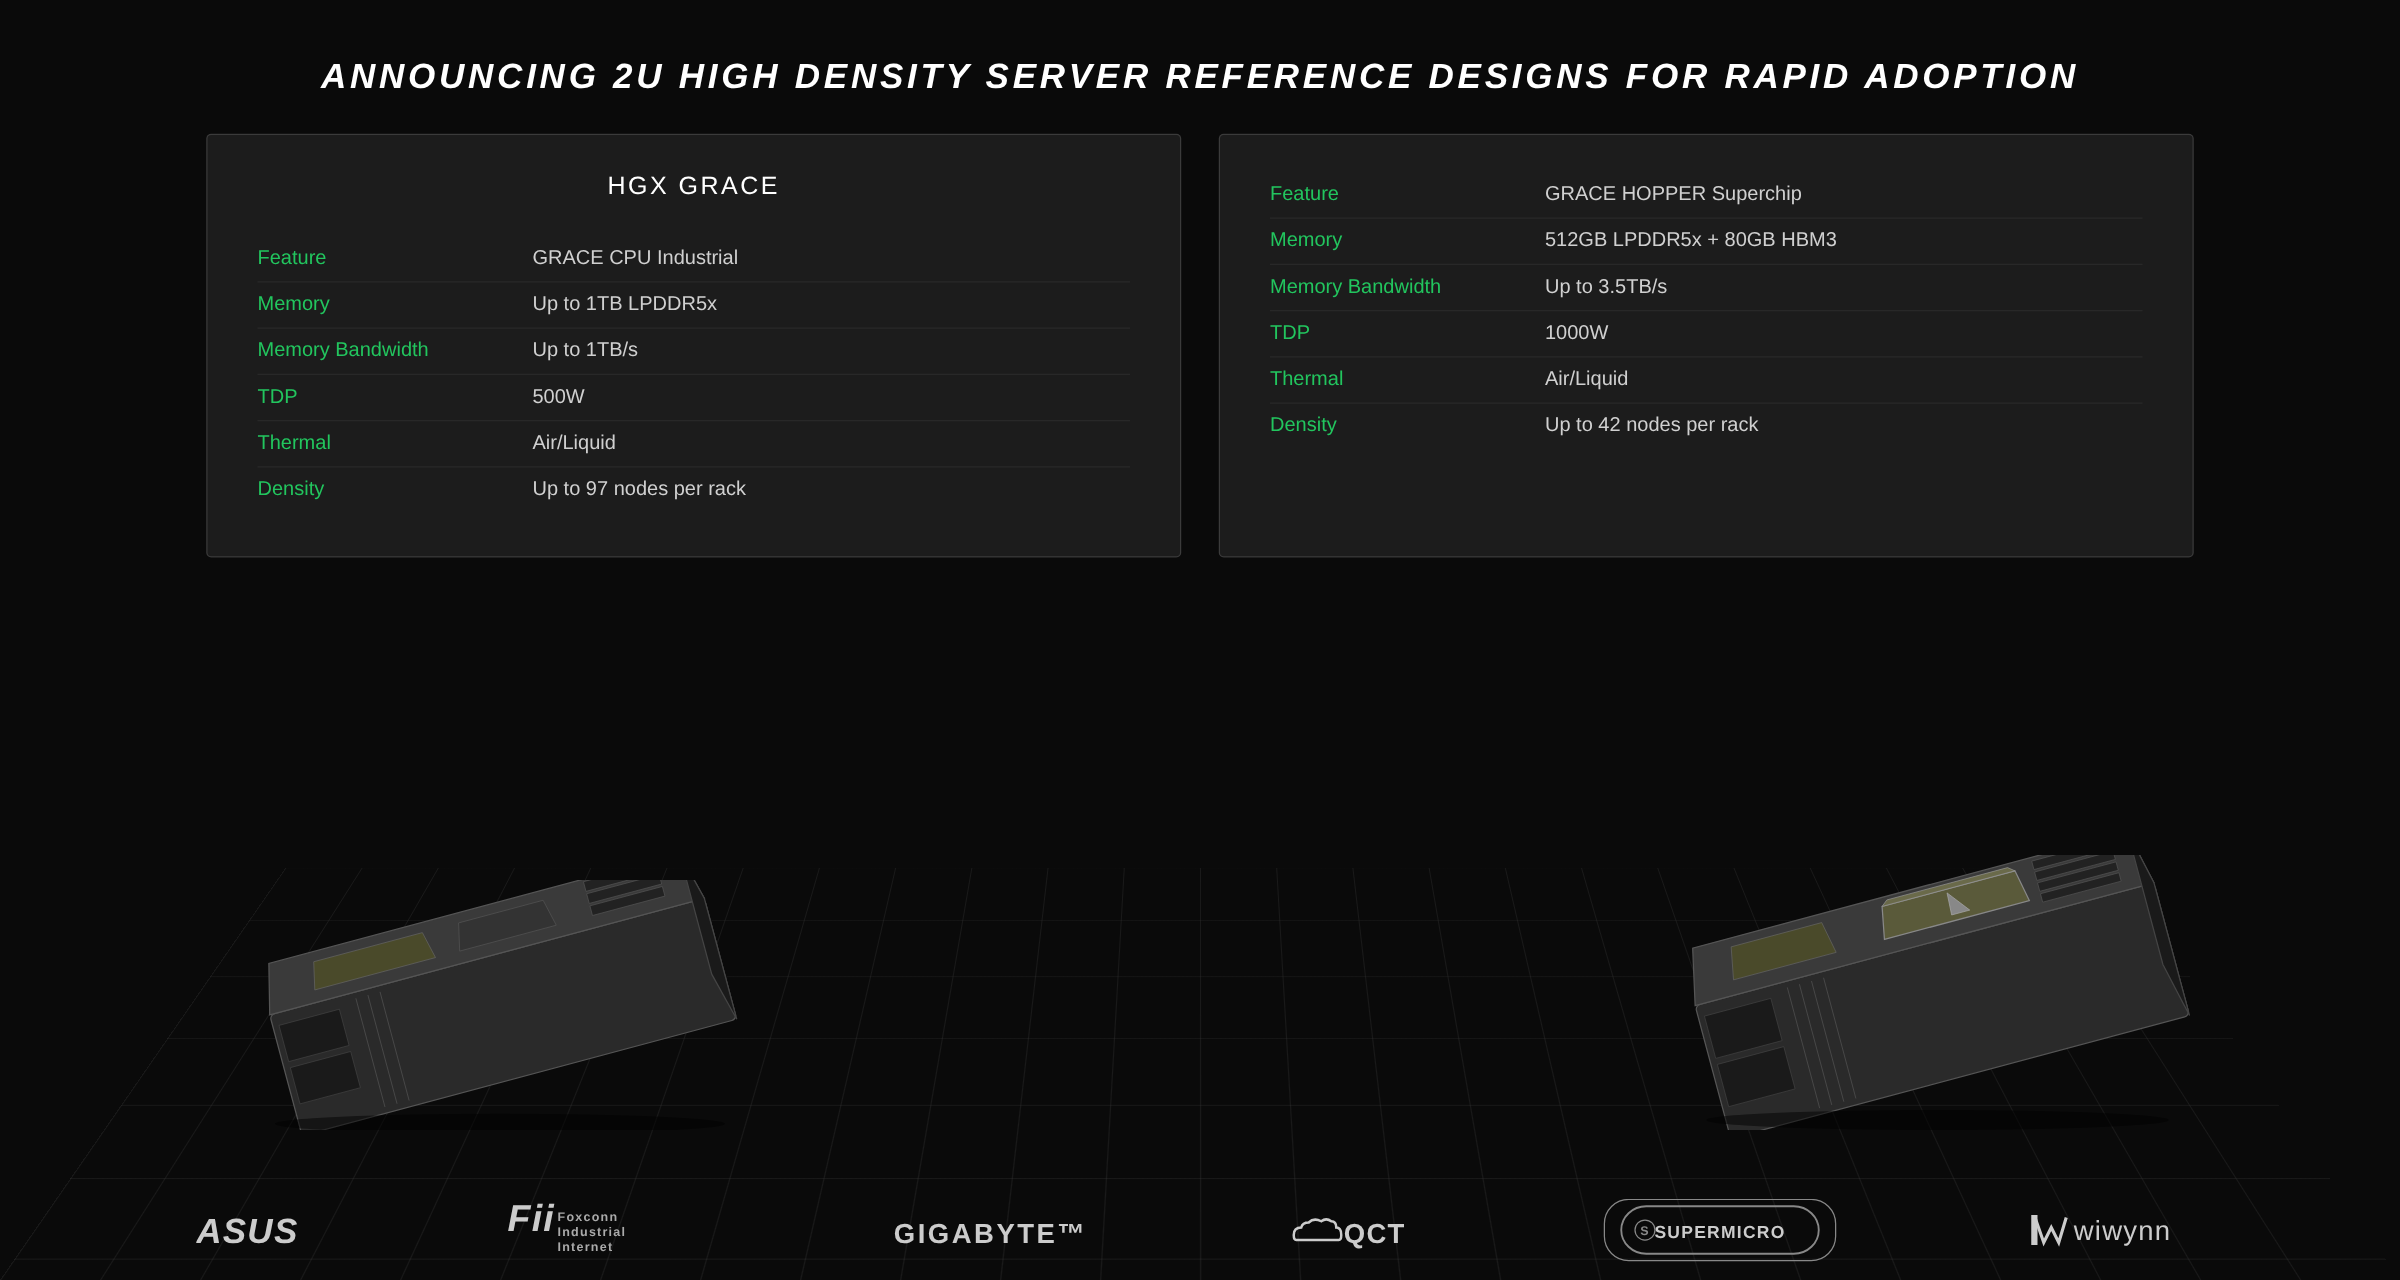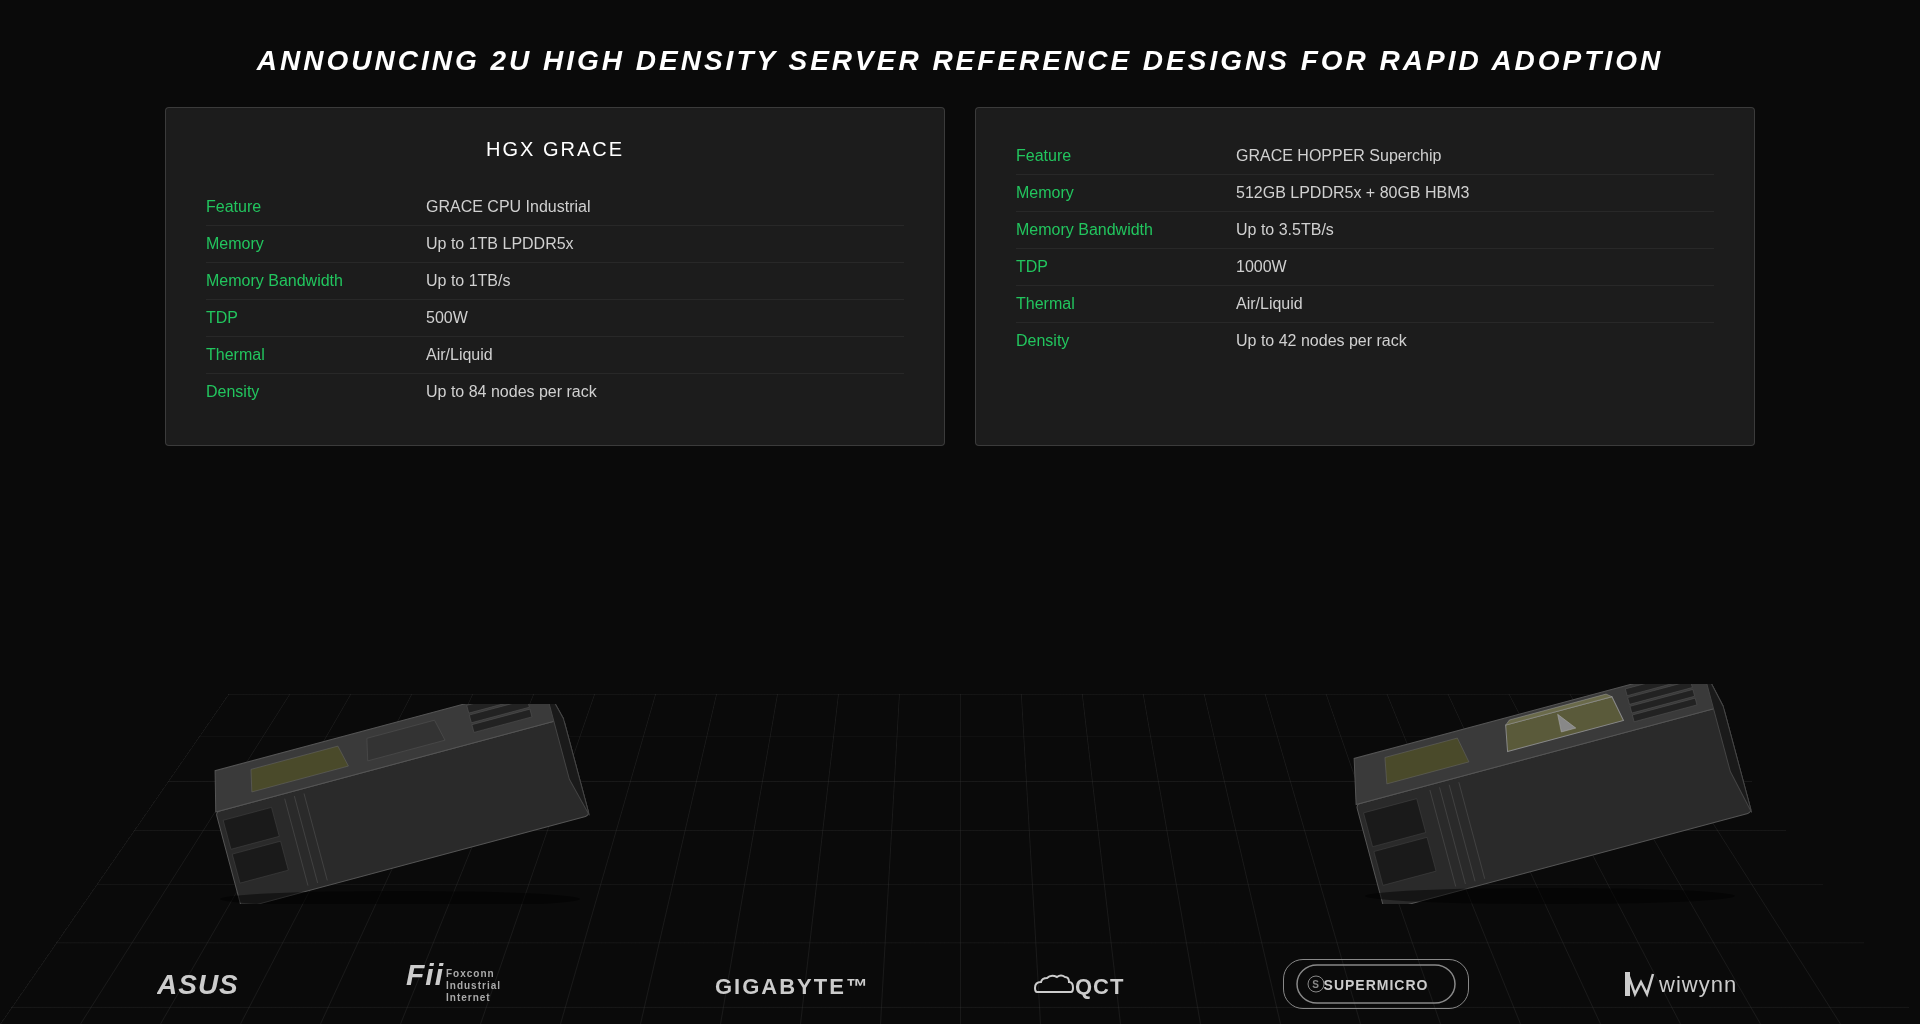--- a/index.html
+++ b/index.html
@@ -196,21 +196,21 @@
     <div class="spec-row">
       <span class="spec-label">TDP</span>
       <span class="spec-value">500W</span>
     </div>
     <div class="spec-row">
       <span class="spec-label">Thermal</span>
       <span class="spec-value">Air/Liquid</span>
     </div>
     <div class="spec-row">
       <span class="spec-label">Density</span>
-      <span class="spec-value">Up to 84 nodes per rack</span>
+      <span class="spec-value">Up to 97 nodes per rack</span>
     </div>
   </div>
 
   <div class="spec-card">
     <div class="spec-row">
       <span class="spec-label">Feature</span>
       <span class="spec-value">GRACE HOPPER Superchip</span>
     </div>
     <div class="spec-row">
       <span class="spec-label">Memory</span>

